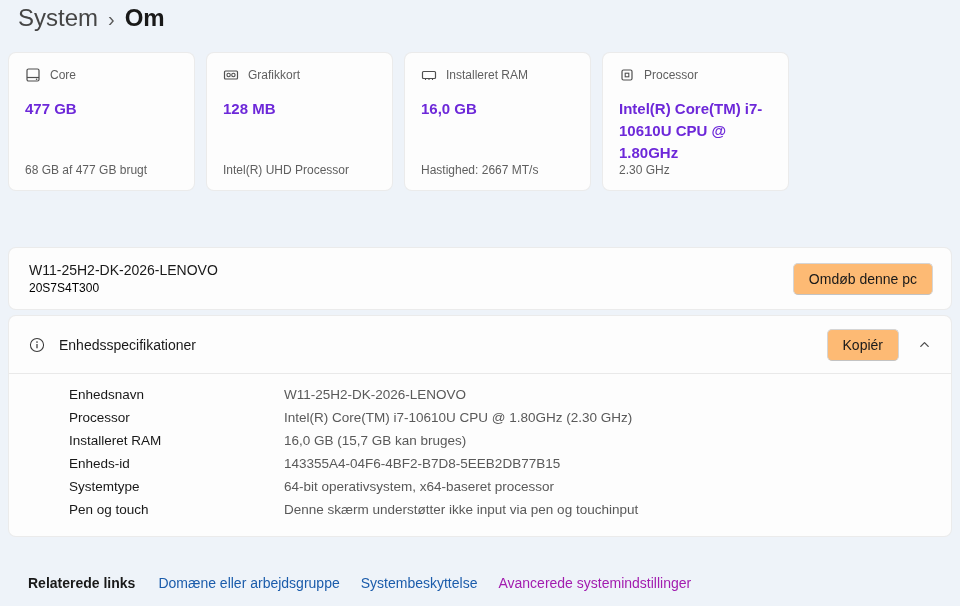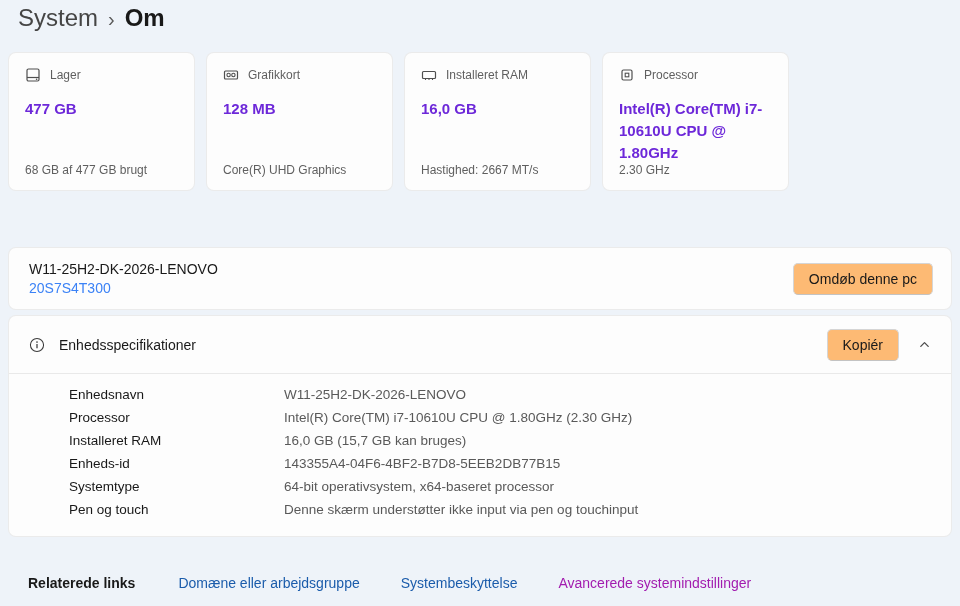--- a/index.html
+++ b/index.html
@@ -65,21 +65,21 @@
   .device-card {
     position: absolute; left: 8px; top: 247px; width: 944px; height: 63px;
     background: #fdfdfd;
     border: 1px solid rgba(0,0,0,0.07);
     border-radius: 8px;
     display: flex; align-items: center;
     padding: 0 18px 0 20px;
   }
   .device-card .device-text { flex: 1; }
   .device-card .device-name { font-size: 14px; color: #191919; }
-  .device-card .device-model { font-size: 14px; color: #3b82f6; margin-top: 3px; }
+  .device-card .device-model { font-size: 12px; color: #000000; margin-top: 3px; }
 
   
   .spec-card {
     position: absolute; left: 8px; top: 315px; width: 944px;
     background: #fdfdfd;
     border: 1px solid rgba(0,0,0,0.07);
     border-radius: 8px;
     overflow: hidden;
   }
   .spec-header {
@@ -96,58 +96,58 @@
   .spec-row .k { width: 167px; flex: 0 0 167px; font-size: 13.5px; color: #191919; }
   .spec-row .v { font-size: 13.5px; color: #595959; }
 
   
   .related {
     position: absolute; left: 28px; top: 575px;
     display: flex; align-items: center;
   }
   .related .title { font-size: 14px; font-weight: 700; color: #191919; margin-right: 23px; }
   .related a {
-    font-size: 14px; text-decoration: none; margin-right: 21px; cursor: pointer; margin-left: 20px;
+    font-size: 14px; text-decoration: none; margin-right: 21px; cursor: pointer;
   }
 </style>
 </head>
 <body>
 
 <div class="breadcrumb">
   <span class="parent">System</span>
   <span class="sep">›</span>
   <span class="current">Om</span>
 </div>
 
 <div class="cards">
 
   <div class="card">
     <div class="card-head">
       <svg class="icon16" viewBox="0 0 16 16">
         <rect x="2" y="2" width="12" height="12" rx="1.5" fill="none" stroke="#4f4f4f" stroke-width="1.2"></rect>
         <line x1="2" y1="10.5" x2="14" y2="10.5" stroke="#4f4f4f" stroke-width="1.2"></line>
         <circle cx="11.6" cy="12.3" r="0.8" fill="#4f4f4f"></circle>
       </svg>
-      <span class="label">Lager</span>
+      <span class="label">Core</span>
     </div>
     <div class="value">477 GB</div>
     <div class="caption">68 GB af 477 GB brugt</div>
   </div>
 
   <div class="card">
     <div class="card-head">
       <svg class="icon16" viewBox="0 0 16 16">
         <rect x="1.5" y="4" width="13" height="8" rx="1" fill="none" stroke="#4f4f4f" stroke-width="1.2"></rect>
         <circle cx="5.6" cy="8" r="1.7" fill="none" stroke="#4f4f4f" stroke-width="1.1"></circle>
         <circle cx="10.4" cy="8" r="1.7" fill="none" stroke="#4f4f4f" stroke-width="1.1"></circle>
       </svg>
       <span class="label">Grafikkort</span>
     </div>
     <div class="value">128 MB</div>
-    <div class="caption">Core(R) UHD Graphics</div>
+    <div class="caption">Intel(R) UHD Processor</div>
   </div>
 
   <div class="card">
     <div class="card-head">
       <svg class="icon16" viewBox="0 0 16 16">
         <rect x="1.5" y="4.5" width="13" height="7" rx="1" fill="none" stroke="#4f4f4f" stroke-width="1.2"></rect>
         <line x1="4.5" y1="11.5" x2="4.5" y2="13" stroke="#4f4f4f" stroke-width="1.1"></line>
         <line x1="8" y1="11.5" x2="8" y2="13" stroke="#4f4f4f" stroke-width="1.1"></line>
         <line x1="11.5" y1="11.5" x2="11.5" y2="13" stroke="#4f4f4f" stroke-width="1.1"></line>
       </svg>

